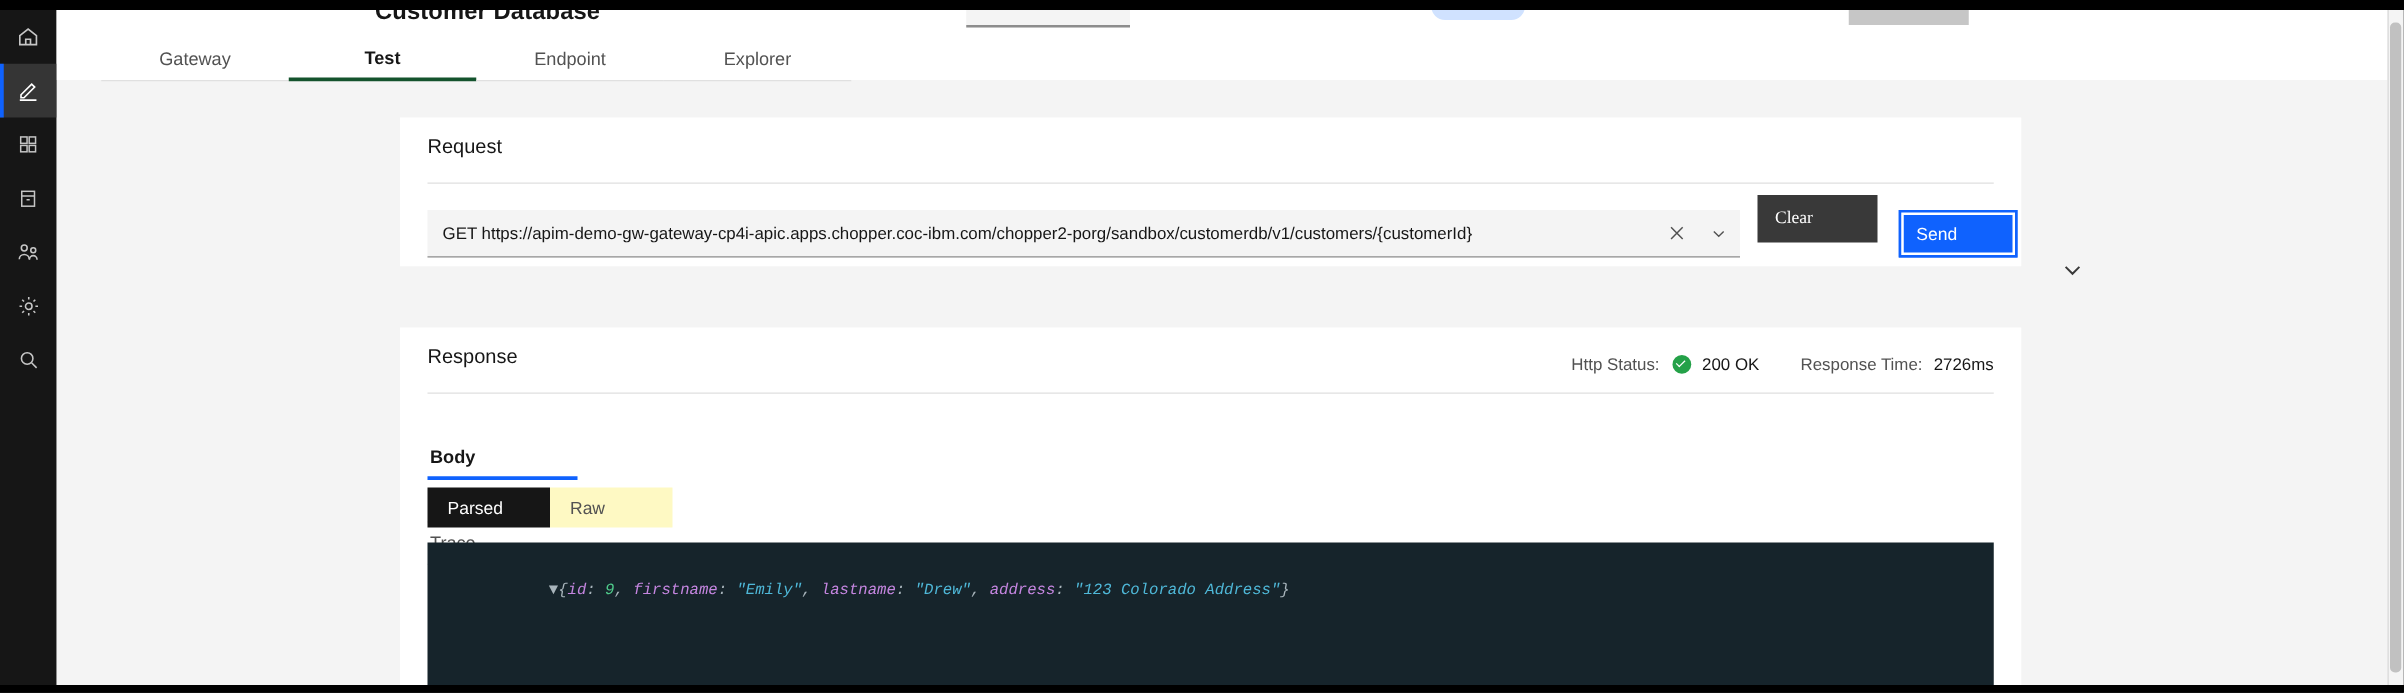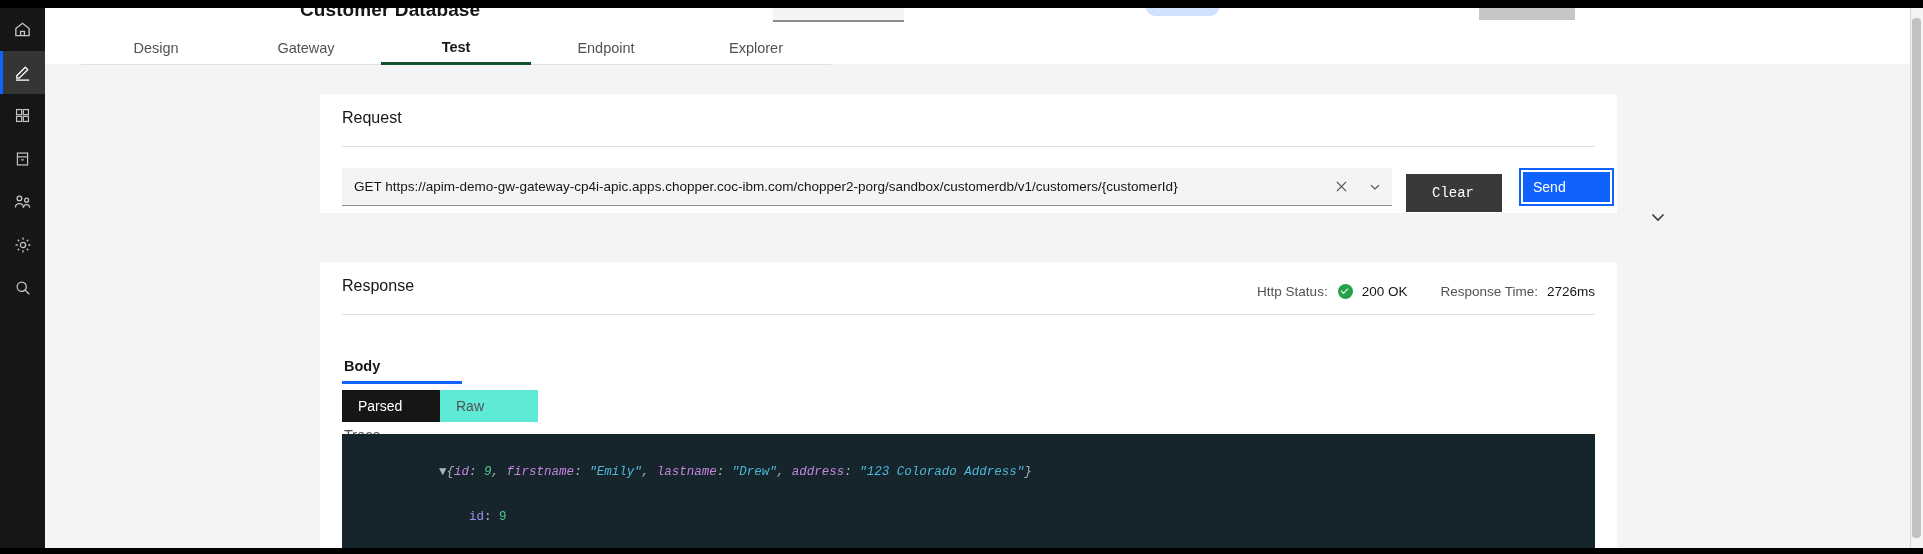--- a/index.html
+++ b/index.html
@@ -131,27 +131,27 @@
     white-space: nowrap; overflow: hidden;
   }
   .field-icon {
     width: 34px; height: 38px;
     display: flex; align-items: center; justify-content: center;
     cursor: pointer;
   }
   .field-icon svg * { stroke: #525252; fill: none; stroke-width: 1.3; }
 
   #clear-btn {
-    position: absolute; left: 1086px; top: 80px;
+    position: absolute; left: 1086px; top: 62px;
     width: 96px; height: 38px;
     background: #393939; color: #ffffff;
     font-size: 14px; border: none;
     display: flex; align-items: center;
-    padding-left: 26px; cursor: pointer;
-    font-family: Liberation Mono, monospace;
+    padding-left: 14px; cursor: pointer;
+    font-family: Liberation Serif, serif;
   }
   #send-btn {
     position: absolute; left: 1199px; top: 74px;
     width: 95px; height: 38px;
     background: #0f62fe; color: #ffffff;
     font-size: 14px;
     border: 2px solid #0f62fe;
     outline: 2px solid #ffffff; outline-offset: -4px;
     display: flex; align-items: center;
     padding-left: 12px; cursor: pointer;
@@ -207,21 +207,21 @@
   #seg-group {
     position: absolute; left: 22px; top: 128px;
     display: flex;
   }
   .seg {
     width: 98px; height: 32px;
     display: flex; align-items: center; padding-left: 16px;
     font-size: 14px; cursor: pointer;
   }
   .seg.on  { background: #161616; color: #ffffff; }
-  .seg.off { background: #5eead4; color: #525252; }
+  .seg.off { background: #fef9c3; color: #525252; }
 
   
   #code-block {
     position: absolute; left: 22px; top: 172px;
     width: 1253px; height: 115px;
     background: #16242b;
     padding: 16px 0 0 22px;
     font-family: "Liberation Mono", "DejaVu Sans Mono", monospace;
     font-size: 12.5px; line-height: 15px;
     overflow: hidden;
@@ -329,21 +329,20 @@
 
     <div id="white-header"></div>
 
     <div id="page-title-clip">Customer Database</div>
     <div id="title-underline"></div>
     <div id="title-pill"></div>
 
     <div id="grey-chip"></div>
 
     <div id="tab-strip">
-      <div class="tab">Design</div>
       <div class="tab">Gateway</div>
       <div class="tab selected">Test</div>
       <div class="tab">Endpoint</div>
       <div class="tab">Explorer</div>
     </div>
 
     <div class="card" id="request-card">
       <div class="card-title">Request</div>
       <div class="card-rule" id="request-rule"></div>
 
@@ -394,23 +393,20 @@
         <div class="seg on">Parsed</div>
         <div class="seg off">Raw</div>
       </div>
 
       <div id="code-block">
         <div class="code-line">
           <span class="caret-tri">▼</span><span class="k-punct italic">{</span><span class="k-key">id</span><span class="k-punct italic">: </span><span class="k-num italic">9</span><span class="k-punct italic">, </span><span class="k-key">firstname</span><span class="k-punct italic">: </span><span class="k-str italic">"Emily"</span><span class="k-punct italic">, </span><span class="k-key">lastname</span><span class="k-punct italic">: </span><span class="k-str italic">"Drew"</span><span class="k-punct italic">, </span><span class="k-key">address</span><span class="k-punct italic">: </span><span class="k-str italic">"123 Colorado Address"</span><span class="k-punct italic">}</span>
         </div>
 
         <div class="code-line">
-          <span>    </span><span class="k-key2">id</span><span class="k-punct">: </span><span class="k-num">9</span>
-        </div>
-        <div class="code-line">
           
         </div>
 
       </div>
     </div>
   </div>
 
   <div id="v-scrollbar">
     <div id="v-thumb"></div>
   </div>

